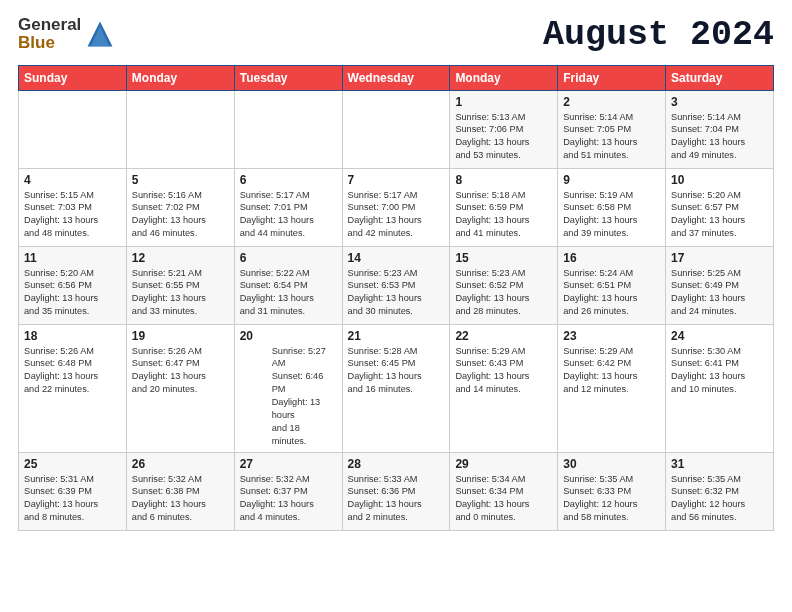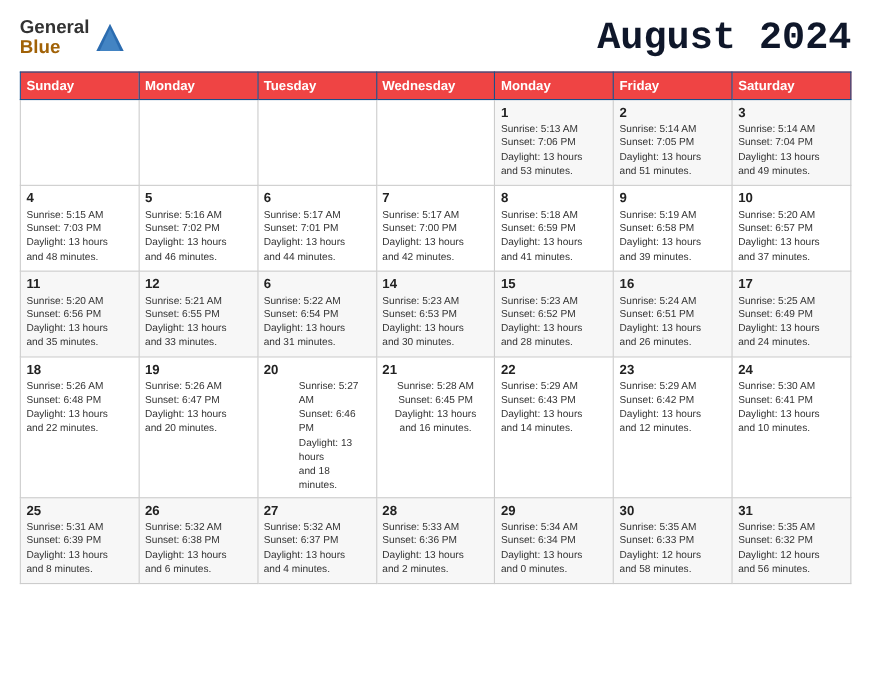--- a/index.html
+++ b/index.html
@@ -272,21 +272,21 @@
           </td>
           <td>
             <span class="day-num">20</span>
             <div class="day-info" style="white-space: pre-line; margin-left: 32px;">Sunrise: 5:27 AM
 Sunset: 6:46 PM
 Daylight: 13 hours
 and 18 minutes.</div>
           </td>
           <td>
             <span class="day-num">21</span>
-            <div class="day-info" style="white-space: pre-line; text-align: center;">Sunrise: 5:28 AM
+            <div class="day-info" style="white-space: pre-line;">Sunrise: 5:28 AM
 Sunset: 6:45 PM
 Daylight: 13 hours
 and 16 minutes.</div>
           </td>
           <td>
             <span class="day-num">22</span>
             <div class="day-info" style="white-space: pre-line;">Sunrise: 5:29 AM
 Sunset: 6:43 PM
 Daylight: 13 hours
 and 14 minutes.</div>

